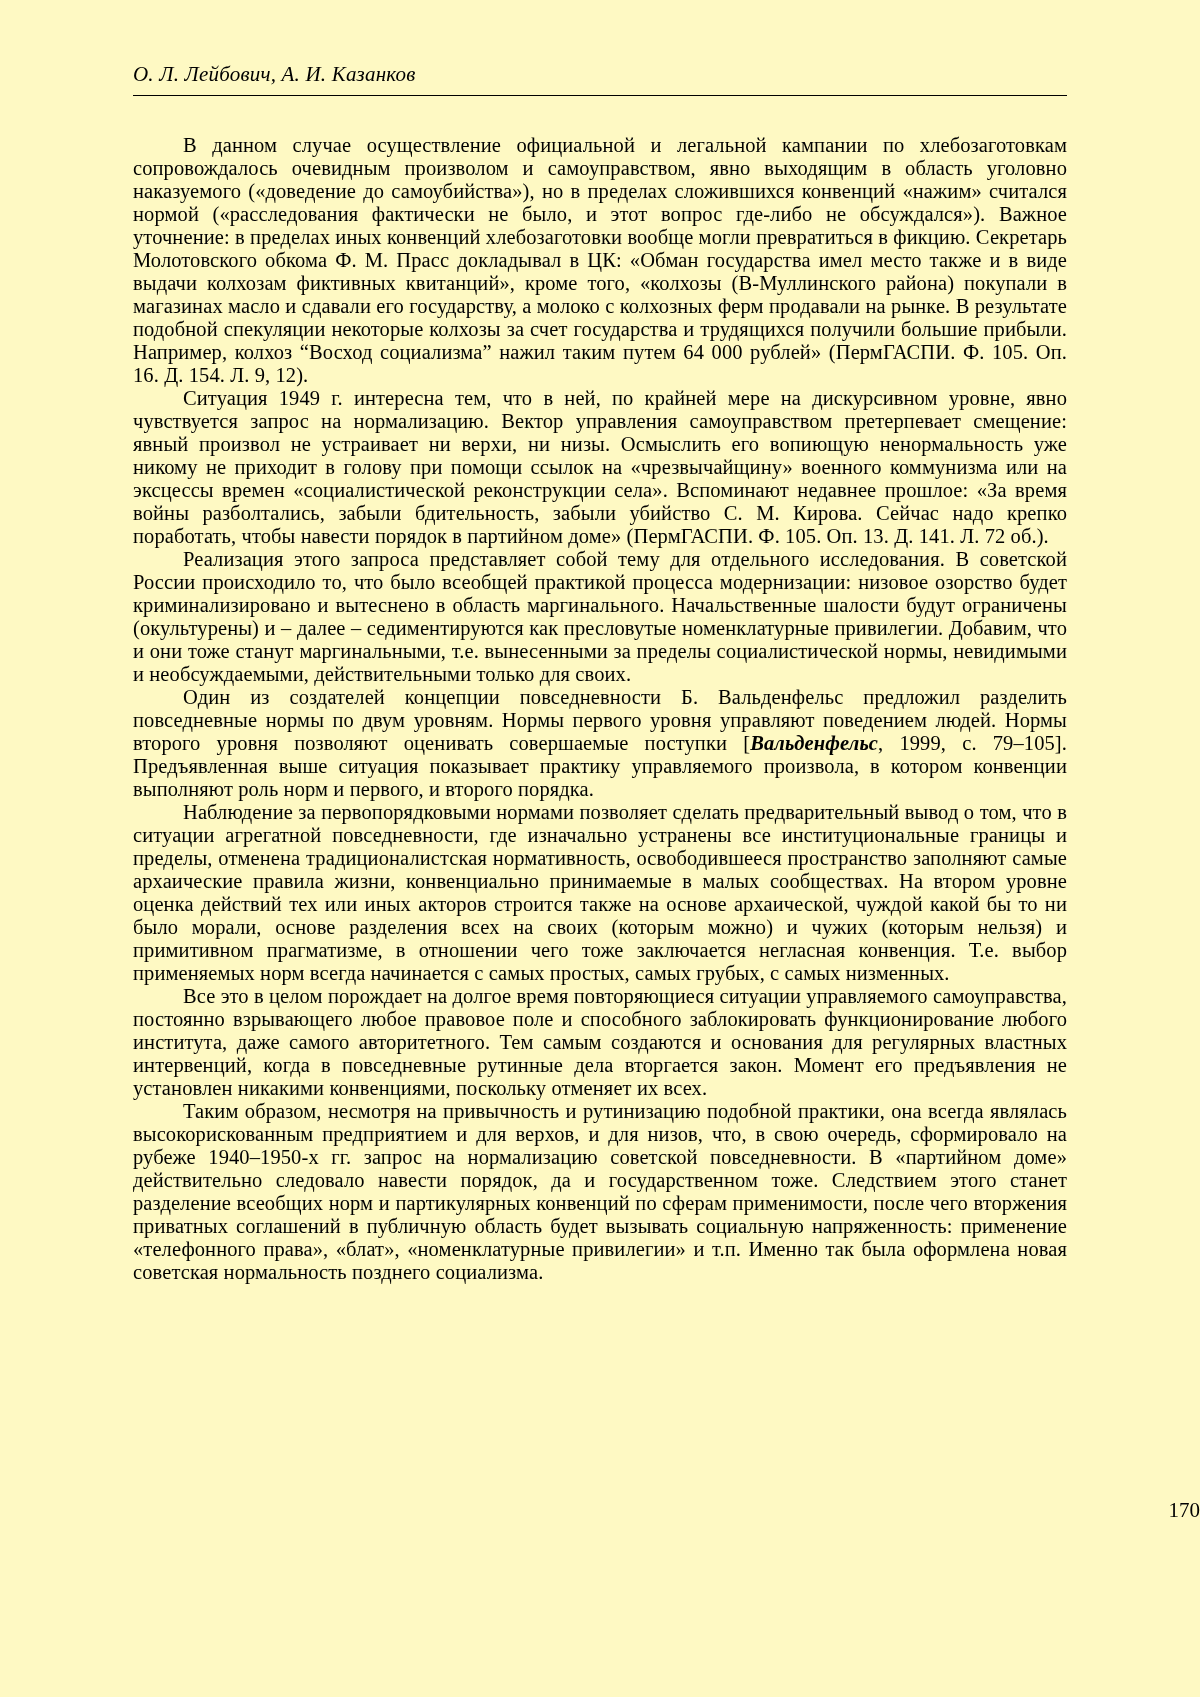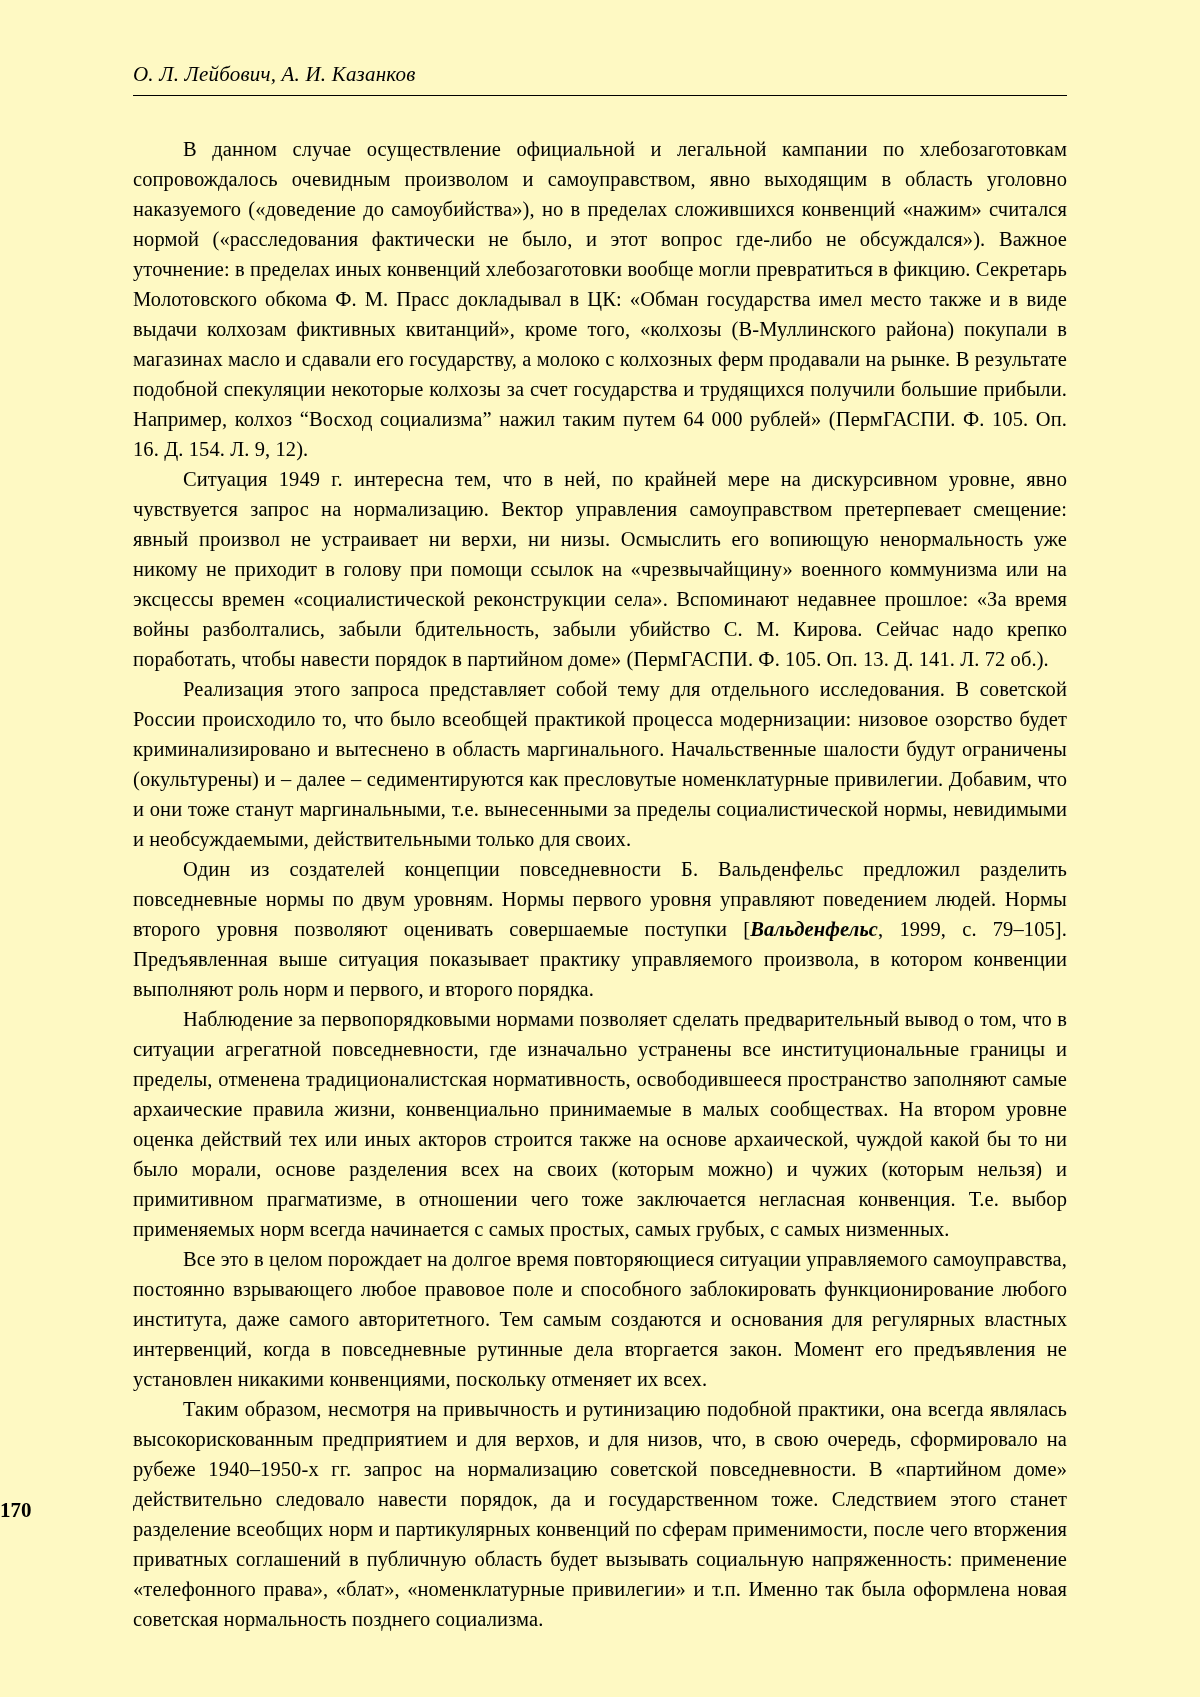--- a/index.html
+++ b/index.html
@@ -32,42 +32,41 @@
     padding-bottom: 9px;
     border-bottom: 1.5px solid #000000;
     letter-spacing: 0.2px;
   }
   .body-text {
     position: absolute;
     left: 133px;
     width: 934px;
     top: 134px;
     font-size: 20.5px;
-    line-height: 30px;
+    line-height: 23px;
     text-align: justify;
     letter-spacing: 0.1px;
   }
   .body-text p {
     margin: 0;
     padding: 0;
     text-indent: 50px;
   }
   .body-text .italic {
     font-style: italic;
     font-weight: bold;
   }
   .page-number {
     position: absolute;
     left: 0;
     width: 1200px;
     top: 1498px;
-    text-align: left;
+    text-align: right;
     font-size: 21px;
     line-height: 24px;
-    font-weight: bold;
   }
 </style>
 </head>
 <body>
 
 <div class="page">
 
   <div class="running-header">
     <span>О. Л. Лейбович, А. И. Казанков</span>
   </div>

